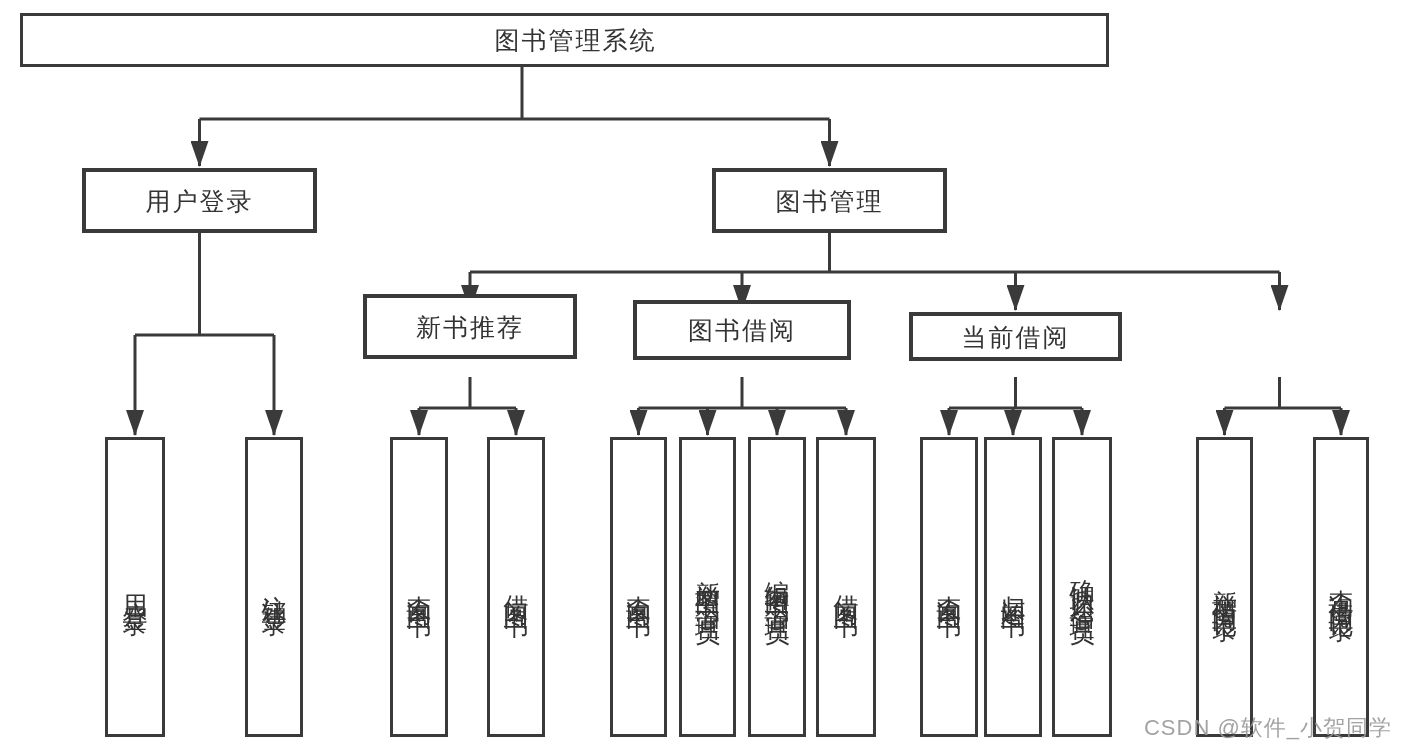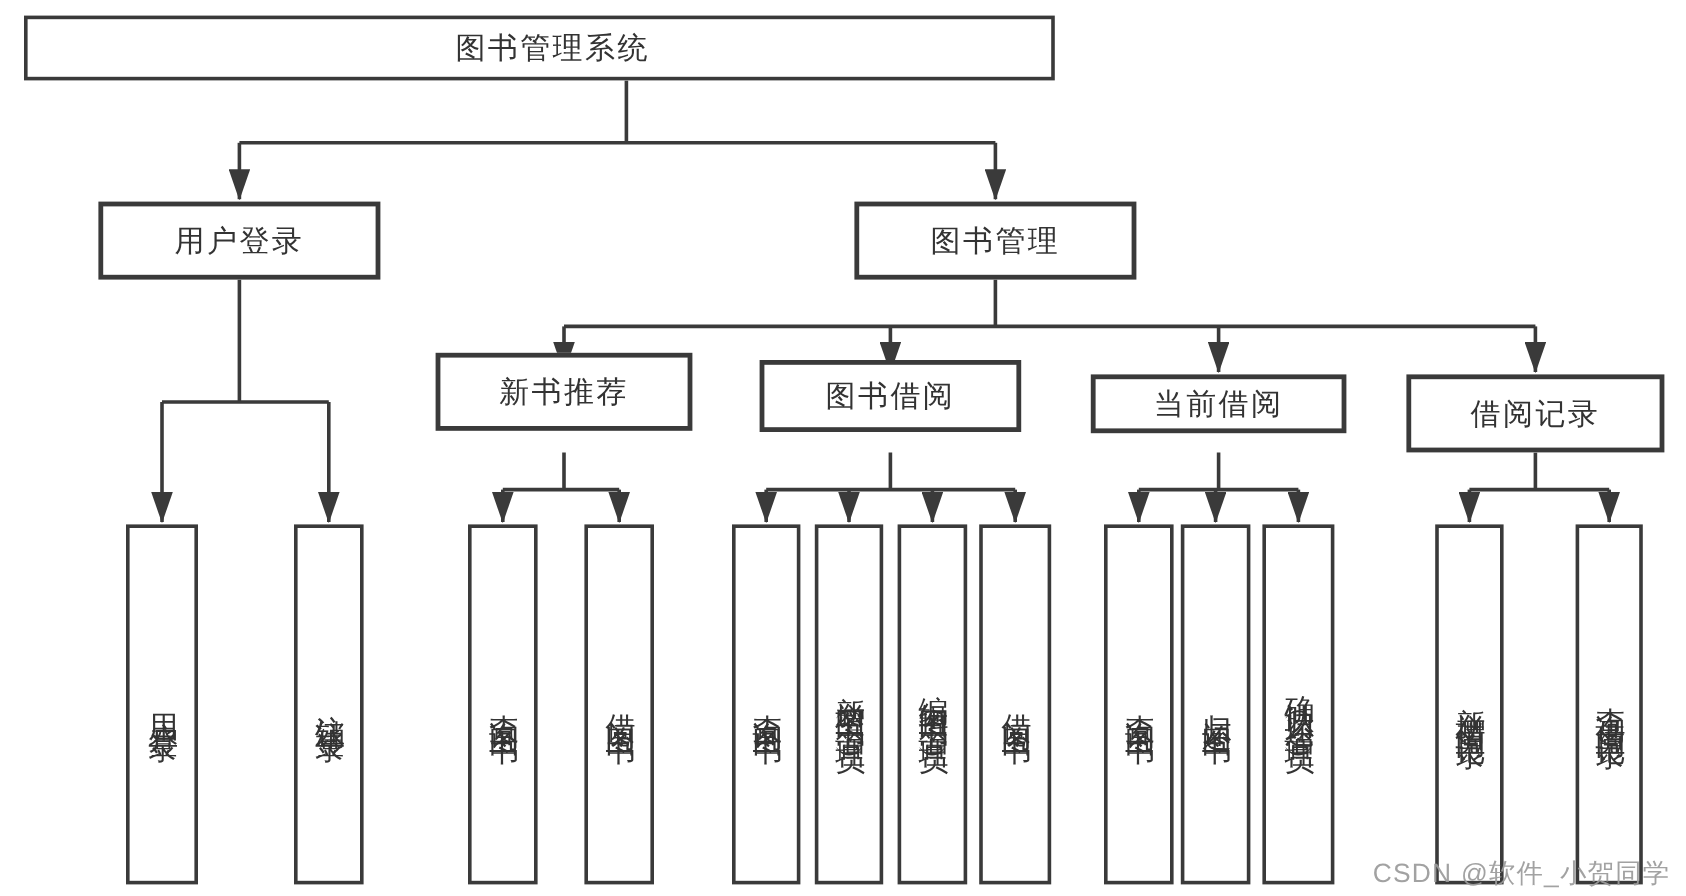--- a/index.html
+++ b/index.html
@@ -97,42 +97,39 @@
     <path class="wire" marker-end="url(#arrowhead)" d="M846 408 V435"></path>
 
     <path class="wire" marker-end="url(#arrowhead)" d="M949 408 V435"></path>
     <path class="wire" marker-end="url(#arrowhead)" d="M1013 408 V435"></path>
     <path class="wire" marker-end="url(#arrowhead)" d="M1082 408 V435"></path>
 
     <path class="wire" marker-end="url(#arrowhead)" d="M1224.5 408 V435"></path>
     <path class="wire" marker-end="url(#arrowhead)" d="M1341 408 V435"></path>
   </svg>
 
-  <div class="node root" style="left:20px;top:13px;width:859px;height:54px;padding-left:22px;">
+  <div class="node root" style="left:20px;top:13px;width:1089px;height:54px;padding-left:22px;">
     <span>图书管理系统</span>
   </div>
 
   <div class="node" style="left:82px;top:168px;width:235px;height:65px;">
     <span>用户登录</span>
   </div>
   <div class="node" style="left:712px;top:168px;width:235px;height:65px;">
     <span>图书管理</span>
   </div>
 
   <div class="node" style="left:363px;top:294px;width:214px;height:65px;">
     <span>新书推荐</span>
   </div>
   <div class="node" style="left:633px;top:300px;width:218px;height:60px;">
     <span>图书借阅</span>
   </div>
   <div class="node" style="left:909px;top:312px;width:213px;height:49px;">
     <span>当前借阅</span>
-  </div>
-  <div class="node" style="left:1172px;top:312px;width:215px;height:65px;">
-    <span>借阅记录</span>
   </div>
 
   <div class="node leaf" style="left:105px;top:437px;width:60px;height:300px;">
     <span class="vtext">用户登录</span>
   </div>
   <div class="node leaf" style="left:245px;top:437px;width:58px;height:300px;">
     <span class="vtext">注销登录</span>
   </div>
 
   <div class="node leaf" style="left:390px;top:437px;width:58px;height:300px;">

